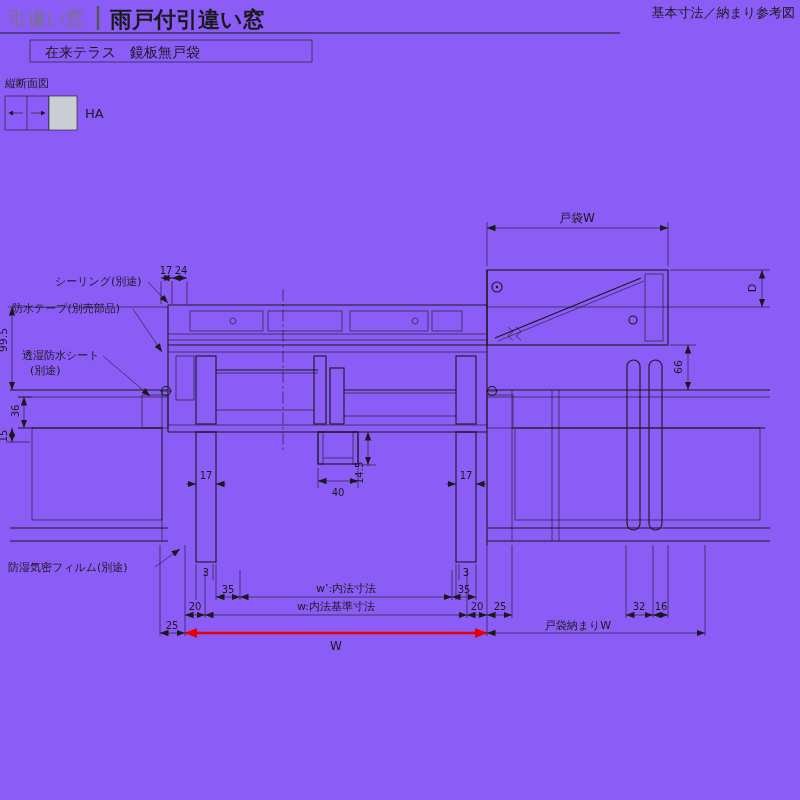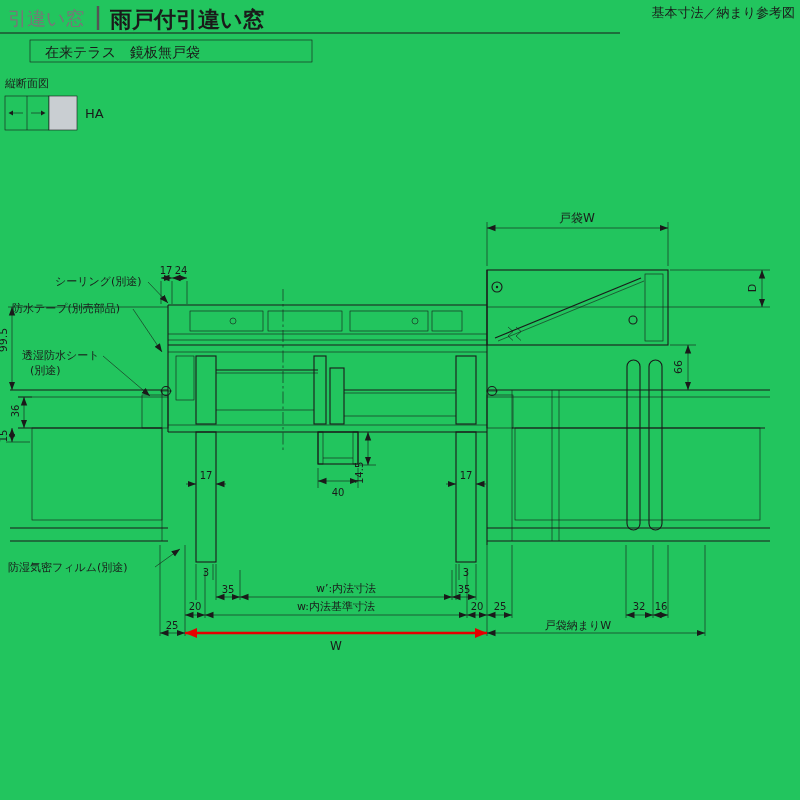--- a/index.html
+++ b/index.html
@@ -1,16 +1,16 @@
 <!DOCTYPE html>
 <html><head>
 <meta charset="utf-8">
 <style>
   html,body{margin:0;padding:0;background:#fff;}
-  .page{position:relative;width:800px;height:800px;background:#22c55e;overflow:hidden;
+  .page{position:relative;width:800px;height:800px;background:#8b5cf6;overflow:hidden;
         font-family:"DejaVu Sans","Liberation Sans",sans-serif;}
   svg{position:absolute;top:0;left:0;}
   svg text{font-family:"DejaVu Sans","Liberation Sans",sans-serif;fill:#1a1a1a;}
   .ln{stroke:#1a1a1a;stroke-width:1.1;fill:none;}
   .thin{stroke:#1a1a1a;stroke-width:0.6;fill:none;}
   .dim{stroke:#1a1a1a;stroke-width:0.6;fill:none;}
   .red{stroke:#e60000;stroke-width:2.4;fill:none;}
   .t10{font-size:10px;}
   .t11{font-size:11px;}
   .t12{font-size:12px;}

